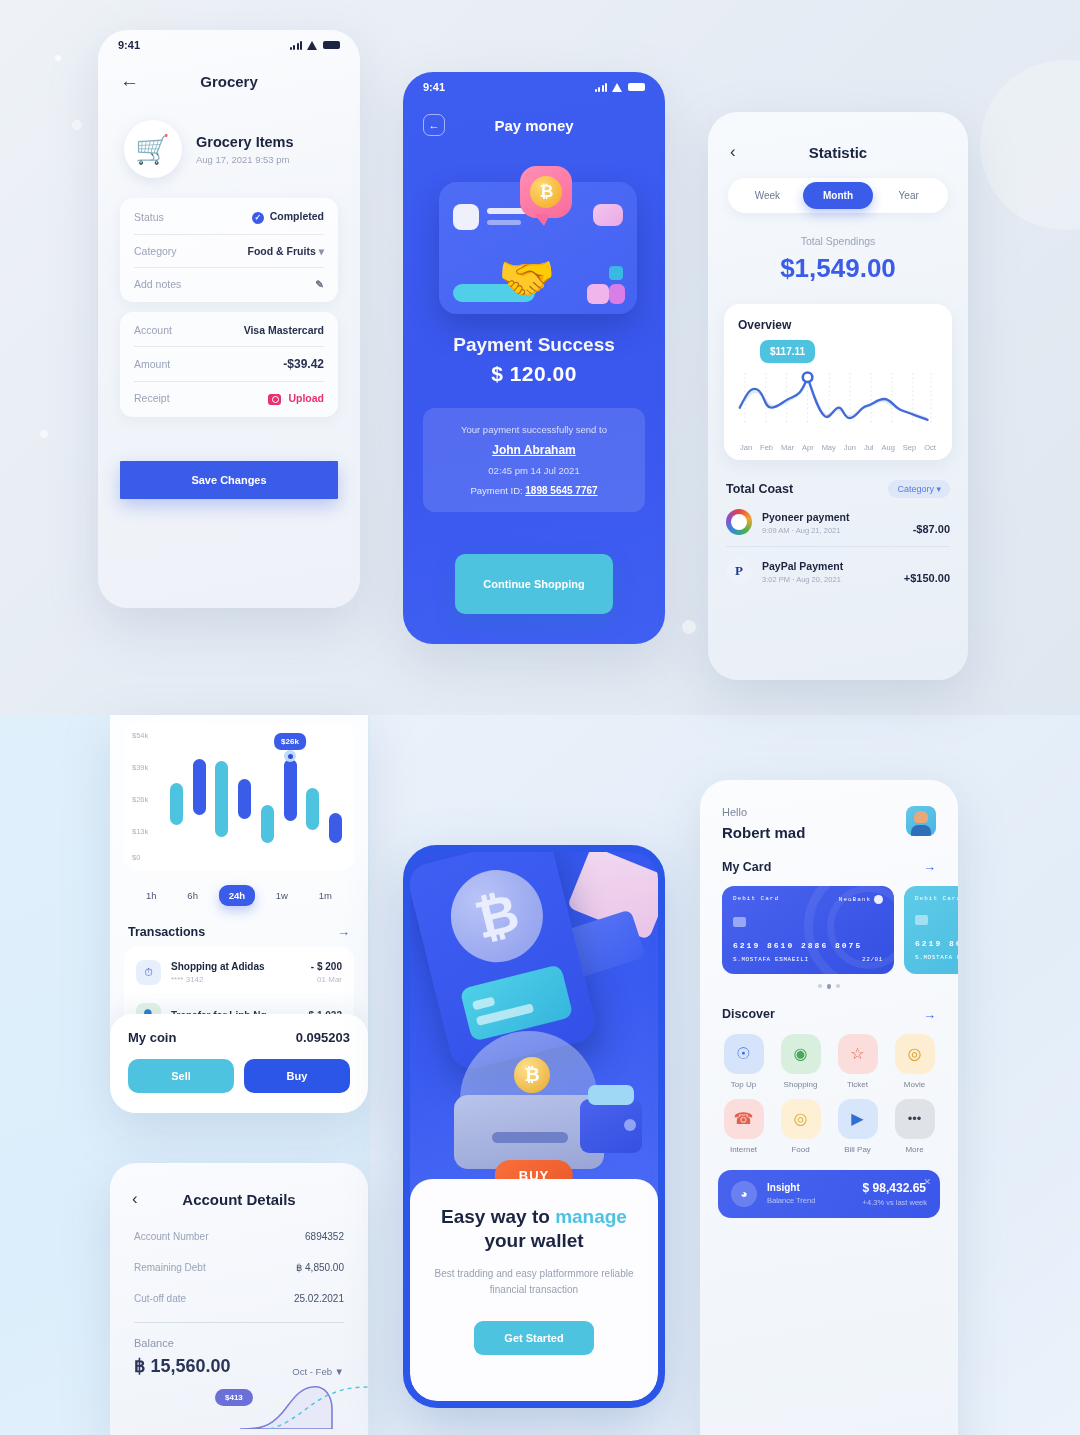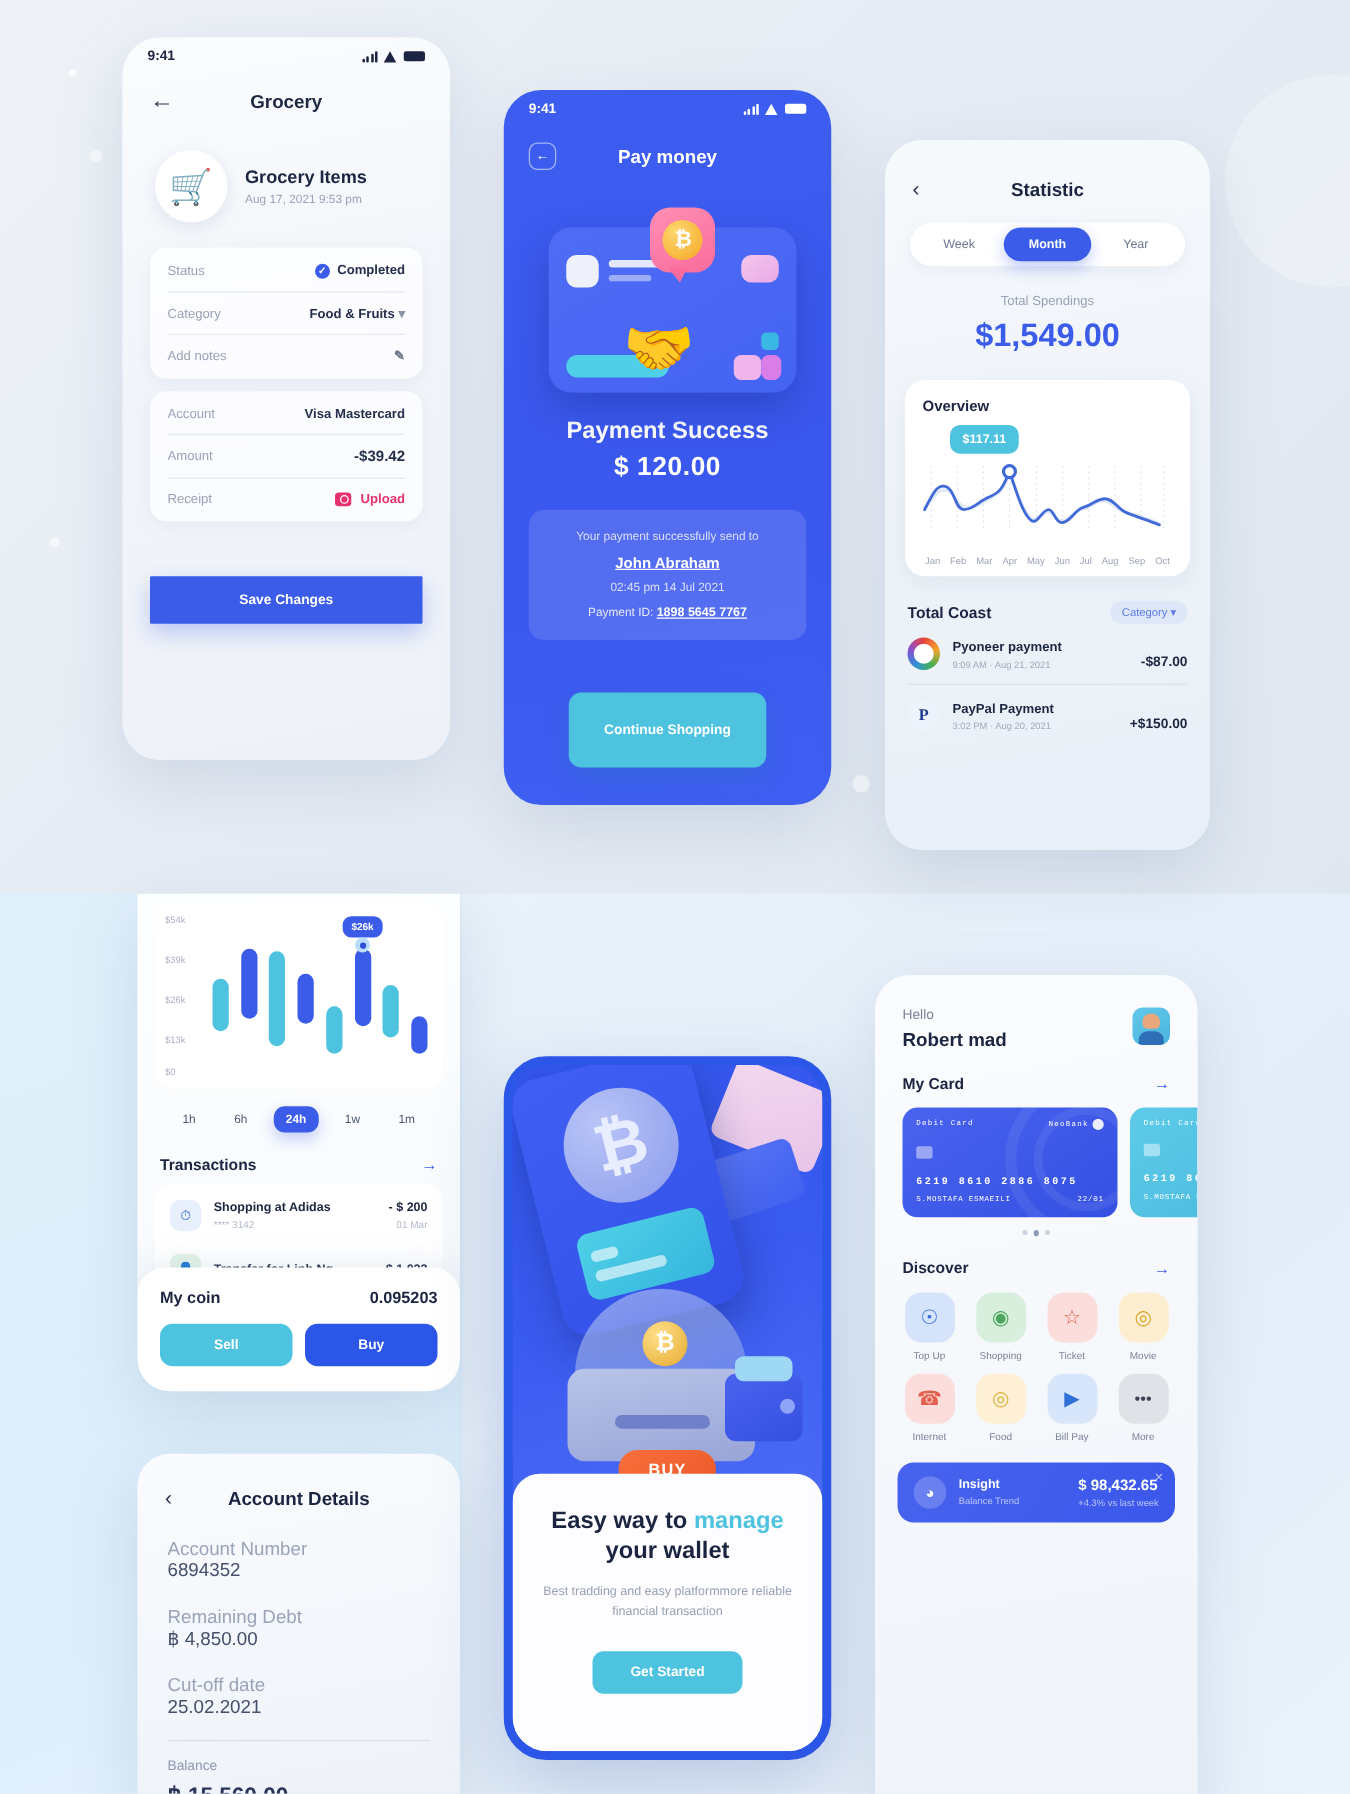--- a/index.html
+++ b/index.html
@@ -186,21 +186,21 @@
   .cbtn.sell { background:#4ec3e0; }
   .cbtn.buy { background:#2c56e8; }
 
   
   #p5 { left:110px; top:1163px; width:258px; height:272px;
     background:linear-gradient(170deg,#fafbfe 0%,#f3f6fb 60%,#eff3f9 100%); color:#1b2440;
     border-radius:26px 26px 0 0; }
   #p5 .hdr { display:flex; align-items:center; padding:26px 22px 12px; }
   #p5 .hdr .back { font-size:17px; width:26px; color:#2a3350; }
   #p5 .hdr .ttl { flex:1; text-align:center; font-size:15px; font-weight:bold; margin-left:-26px;}
-  .arow { display:flex; justify-content:space-between; padding:10px 24px; font-size:15px;flex-direction:column; }
+  .arow { display:flex; justify-content:space-between; padding:10px 24px; font-size:10px; }
   .arow .l { color:#9aa3b8; }
   .arow .r { color:#45506b; }
   .divider { height:1px; background:rgba(205,214,228,.7); margin:8px 24px; }
   .balbox { padding:6px 24px 0; }
   .ballbl { font-size:11px; color:#8d97ae; }
   .balline { display:flex; justify-content:space-between; align-items:flex-end; margin-top:6px;}
   .balval { font-size:18px; font-weight:bold; color:#2a3458; }
   .balsel { font-size:9.5px; color:#6b7593; }
   .minichart { position:relative; height:46px; margin-top:6px; }
   .mpill { position:absolute; left:105px; top:6px; background:#6b70d8; color:#fff;

